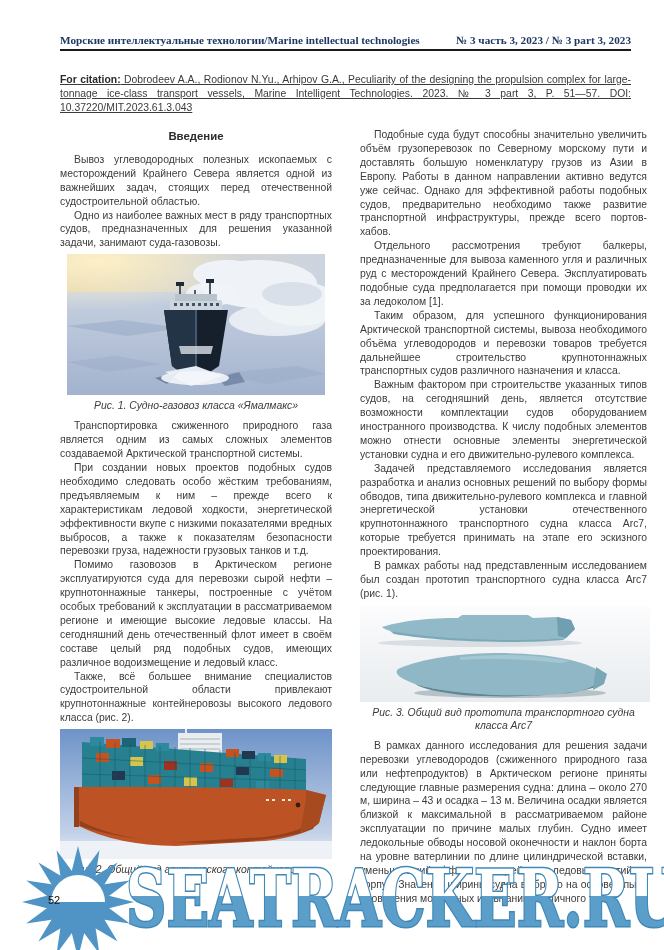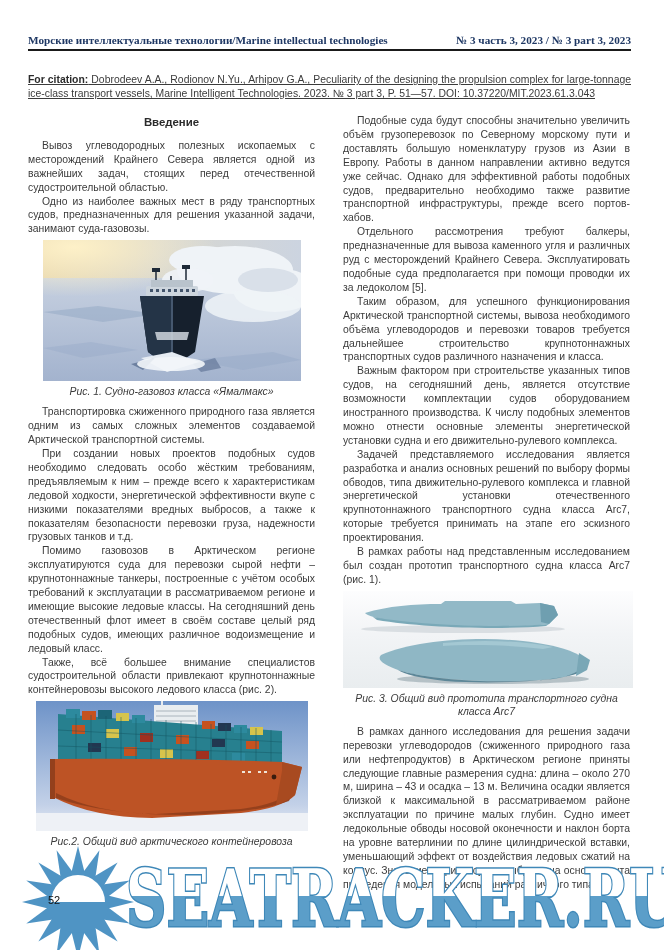--- a/index.html
+++ b/index.html
@@ -6,21 +6,21 @@
   .page{
     position:relative;
     width:664px;height:950px;
     background:#ffffff;
     overflow:hidden;
     font-family:"Liberation Sans",sans-serif;
     color:#3b3b3b;
   }
   .content{
     position:relative;
-    padding:34px 33px 0 28px;
+    padding:34px 33px 0 60px;
     z-index:1;
   }
   
   .journal-header{
     display:flex;justify-content:space-between;align-items:baseline;
     font-family:"Liberation Serif",serif;
     font-weight:bold;font-size:11.2px;color:#1f3864;
     border-bottom:2px solid #1a1a1a;
     padding-bottom:3px;
   }
@@ -209,21 +209,21 @@
                 <rect x="228" y="70" width="3" height="2"></rect>
             </g>
             <rect x="14" y="58" width="5" height="40" fill="#93401c"></rect>
           </svg>
         </div>
         <p class="caption">Рис.2. Общий вид арктического контейнеровоза</p>
       </div>
 
       <div class="col">
         <p>Подобные суда будут способны значительно увеличить объём грузоперевозок по Северному морскому пути и доставлять большую номенклатуру грузов из Азии в Европу. Работы в данном направлении активно ведутся уже сейчас. Однако для эффективной работы подобных судов, предварительно необходимо также развитие транспортной инфраструктуры, прежде всего портов-хабов.</p>
-        <p>Отдельного рассмотрения требуют балкеры, предназначенные для вывоза каменного угля и различных руд с месторождений Крайнего Севера. Эксплуатировать подобные суда предполагается при помощи проводки их за ледоколом [5].</p>
+        <p>Отдельного рассмотрения требуют балкеры, предназначенные для вывоза каменного угля и различных руд с месторождений Крайнего Севера. Эксплуатировать подобные суда предполагается при помощи проводки их за ледоколом [1].</p>
         <p>Таким образом, для успешного функционирования Арктической транспортной системы, вывоза необходимого объёма углеводородов и перевозки товаров требуется дальнейшее строительство крупнотоннажных транспортных судов различного назначения и класса.</p>
         <p>Важным фактором при строительстве указанных типов судов, на сегодняшний день, является отсутствие возможности комплектации судов оборудованием иностранного производства. К числу подобных элементов можно отнести основные элементы энергетической установки судна и его движительно-рулевого комплекса.</p>
         <p>Задачей представляемого исследования является разработка и анализ основных решений по выбору формы обводов, типа движительно-рулевого комплекса и главной энергетической установки отечественного крупнотоннажного транспортного судна класса Arc7, которые требуется принимать на этапе его эскизного проектирования.</p>
         <p>В рамках работы над представленным исследованием был создан прототип транспортного судна класса Arc7 (рис. 1).</p>
 
         <div class="figure" style="width:290px">
           <svg width="290" height="97" viewBox="0 0 290 97">
             <defs>
               <linearGradient id="f3bg" x1="0" y1="0" x2="0" y2="1">
                 <stop offset="0" stop-color="#fdfdfe"></stop>

